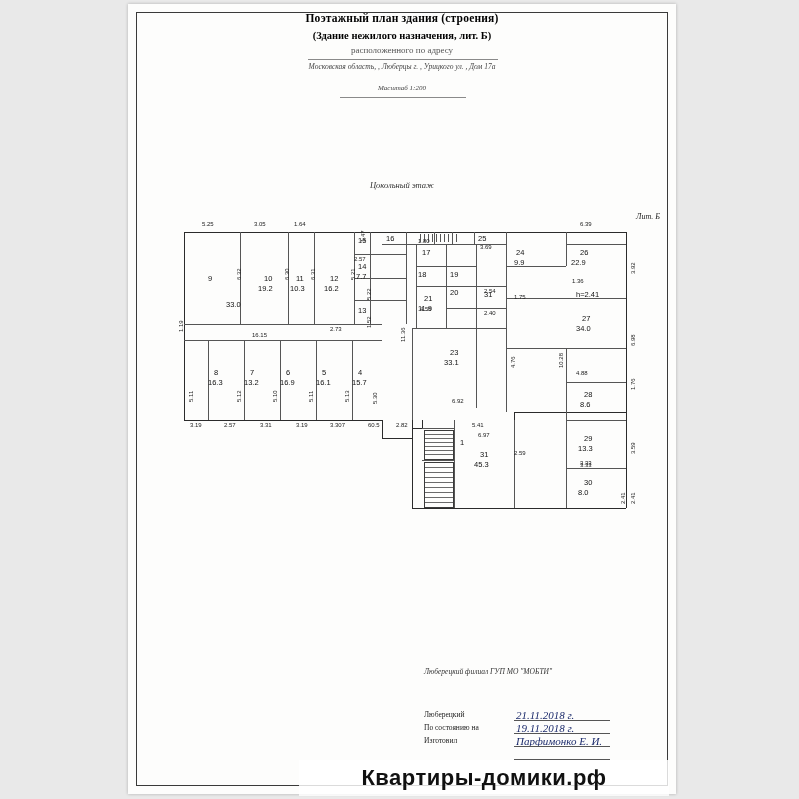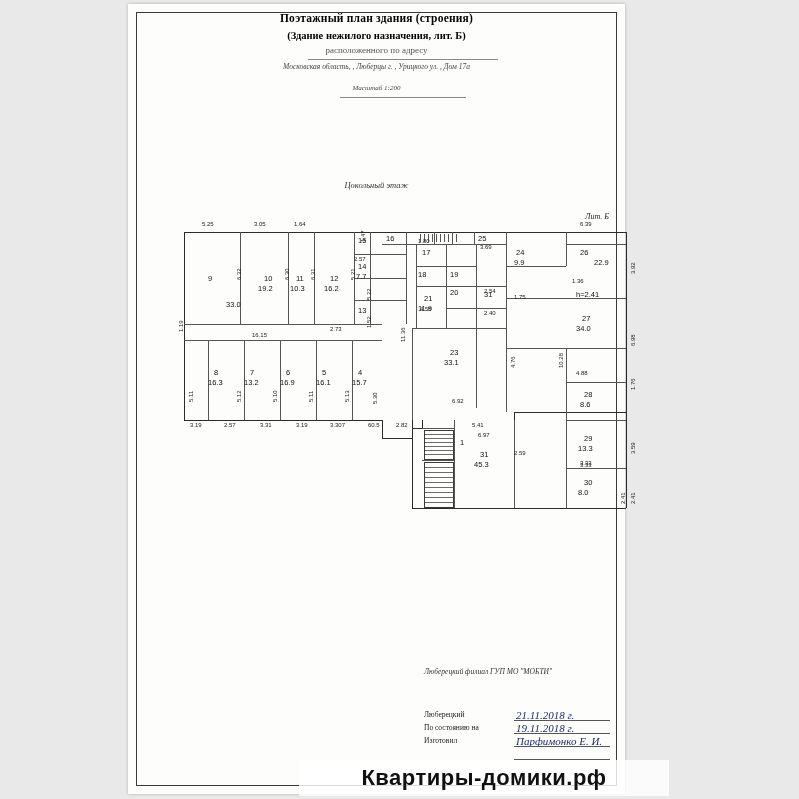--- a/index.html
+++ b/index.html
@@ -4,21 +4,21 @@
 <style>
   html,body{margin:0;padding:0;}
   body{
     width:799px;height:799px;
     background:#e9e9e9;
     font-family:"Liberation Serif", serif;
     overflow:hidden;
   }
   #sheet{
     position:absolute;
-    left:128px;top:4px;width:497px;height:790px;
+    left:128px;top:4px;width:548px;height:790px;
     background:#fdfdfc;
     box-shadow:0 0 3px rgba(0,0,0,.25);
   }
   #frame{
     position:absolute;left:8px;top:8px;right:8px;bottom:8px;
     border:1px solid #3a3a3a;
   }
   .hdr{position:absolute;left:0;right:0;text-align:center;}
   .t1{top:8px;font-size:11.5px;font-weight:bold;letter-spacing:.2px;}
   .t2{top:26px;font-size:10.5px;font-weight:bold;}
@@ -209,21 +209,21 @@
 
     <div class="num" style="left:266px;top:126px;">23</div>
     <div class="area" style="left:260px;top:136px;">33.1</div>
 
     <div class="num" style="left:332px;top:26px;">24</div>
     <div class="area" style="left:330px;top:36px;">9.9</div>
 
     <div class="num" style="left:294px;top:12px;">25</div>
 
     <div class="num" style="left:396px;top:26px;">26</div>
-    <div class="area" style="left:410px;top:36px;">22.9</div>
+    <div class="area" style="left:387px;top:36px;">22.9</div>
 
     <div class="num" style="left:398px;top:92px;">27</div>
     <div class="area" style="left:392px;top:102px;">34.0</div>
 
     <div class="num" style="left:400px;top:168px;">28</div>
     <div class="area" style="left:396px;top:178px;">8.6</div>
 
     <div class="num" style="left:400px;top:212px;">29</div>
     <div class="area" style="left:394px;top:222px;">13.3</div>
 

